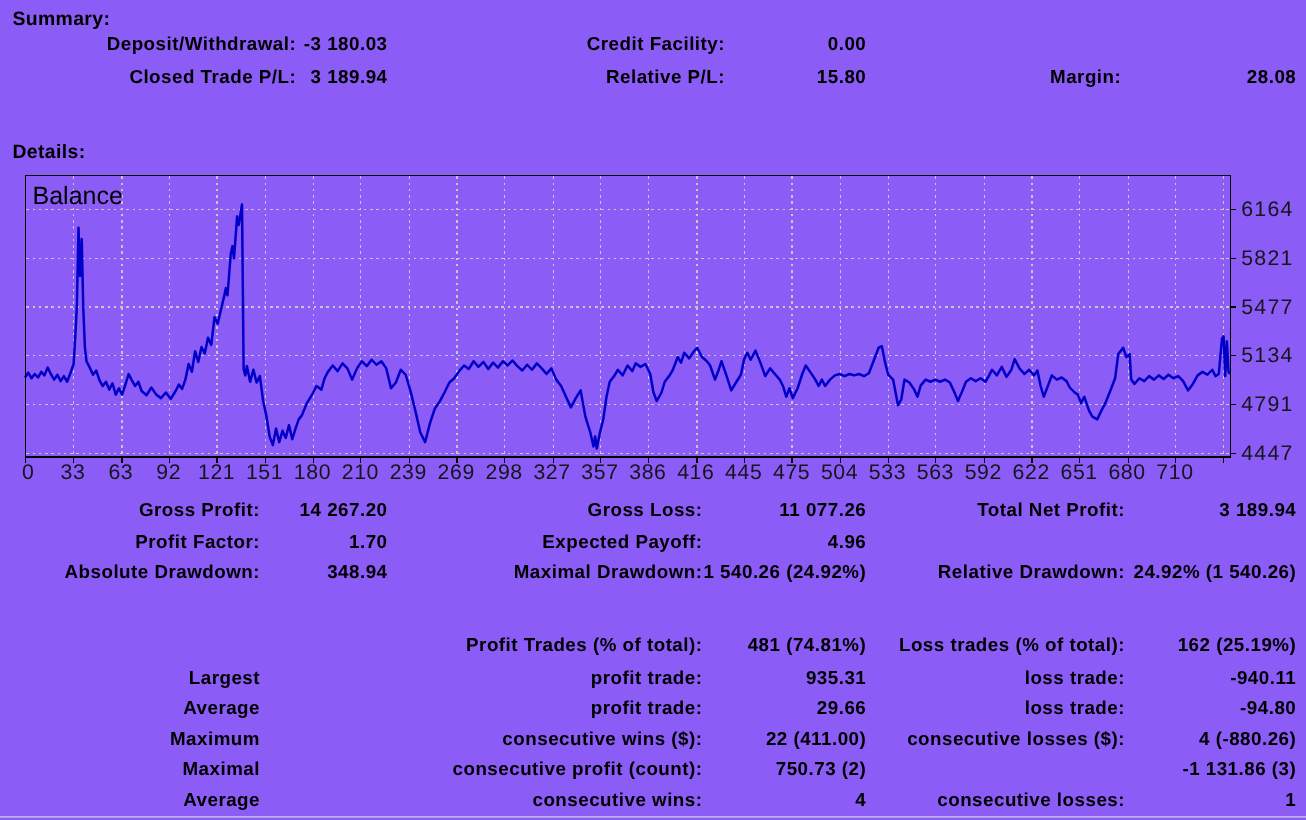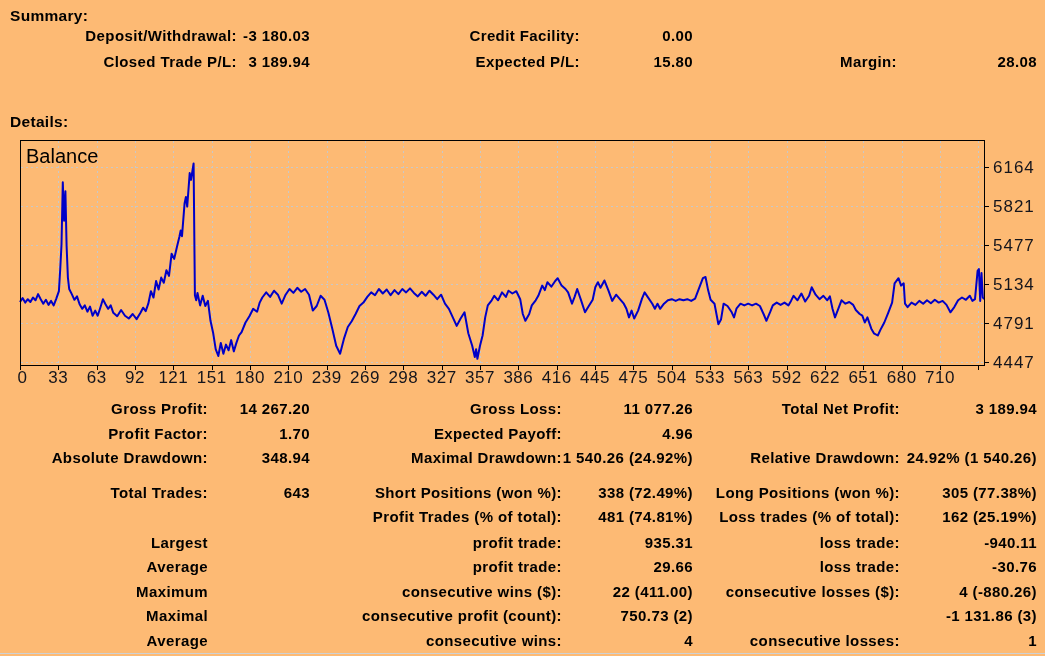--- a/index.html
+++ b/index.html
@@ -1,18 +1,18 @@
 <!DOCTYPE html>
 <html><head>
 <meta charset="utf-8">
 <title>Report</title>
 <style>
   html,body{margin:0;padding:0;background:#ffffff;}
   body{font-family:"Liberation Sans",sans-serif;}
-  #page{position:relative;width:1045px;height:656px;background:#fdba74;overflow:hidden;}
+  #page{position:relative;width:1045px;height:656px;background:#8b5cf6;overflow:hidden;}
   .hd{position:absolute;left:10px;font-size:15.5px;font-weight:bold;letter-spacing:0.3px;color:#000;white-space:pre;}
   .row{position:absolute;left:0;width:1045px;height:20px;text-align:right;}
   .cell{position:absolute;top:0;font-size:15px;font-weight:bold;letter-spacing:0.4px;color:#000;white-space:pre;}
   
   .sc1l{right:808px}.sc1v{right:735px}.sc2l{right:465px}.sc2v{right:352px}.sc3l{right:148px}.sc3v{right:8px}
   
   .dc1l{right:837px}.dc1v{right:735px}.dc2l{right:483px}.dc2v{right:352px}.dc3l{right:145px}.dc3v{right:8px}
   svg text{font-family:"Liberation Sans",sans-serif;}
   #bottom-line{position:absolute;left:0;top:653px;width:1045px;height:1px;background:#ccd1d6;}
 </style>
@@ -25,21 +25,21 @@
 
   <div class="row" style="top:27px">
     <span class="cell sc1l">Deposit/Withdrawal:</span>
     <span class="cell sc1v">-3 180.03</span>
     <span class="cell sc2l">Credit Facility:</span>
     <span class="cell sc2v">0.00</span>
   </div>
   <div class="row" style="top:53px">
     <span class="cell sc1l">Closed Trade P/L:</span>
     <span class="cell sc1v">3 189.94</span>
-    <span class="cell sc2l">Expected P/L:</span>
+    <span class="cell sc2l">Relative P/L:</span>
     <span class="cell sc2v">15.80</span>
     <span class="cell sc3l">Margin:</span>
     <span class="cell sc3v">28.08</span>
   </div>
 
   <div class="hd" style="top:113px">Details:</div>
 
   <svg id="chart" width="1045" height="262" style="position:absolute;left:0;top:135px">
       <g stroke="#c8c8c8" stroke-width="1" stroke-dasharray="2,3" shape-rendering="crispEdges">
         <line x1="21" y1="32.5" x2="984" y2="32.5"></line>
@@ -159,47 +159,39 @@
     <span class="cell dc2v">4.96</span>
   </div>
   <div class="row" style="top:449px">
     <span class="cell dc1l">Absolute Drawdown:</span>
     <span class="cell dc1v">348.94</span>
     <span class="cell dc2l">Maximal Drawdown:</span>
     <span class="cell dc2v">1 540.26 (24.92%)</span>
     <span class="cell dc3l">Relative Drawdown:</span>
     <span class="cell dc3v">24.92% (1 540.26)</span>
   </div>
-  <div class="row" style="top:484px">
-    <span class="cell dc1l">Total Trades:</span>
-    <span class="cell dc1v">643</span>
-    <span class="cell dc2l">Short Positions (won %):</span>
-    <span class="cell dc2v">338 (72.49%)</span>
-    <span class="cell dc3l">Long Positions (won %):</span>
-    <span class="cell dc3v">305 (77.38%)</span>
-  </div>
   <div class="row" style="top:508px">
     <span class="cell dc2l">Profit Trades (% of total):</span>
     <span class="cell dc2v">481 (74.81%)</span>
     <span class="cell dc3l">Loss trades (% of total):</span>
     <span class="cell dc3v">162 (25.19%)</span>
   </div>
   <div class="row" style="top:534px">
     <span class="cell dc1l">Largest</span>
     <span class="cell dc2l">profit trade:</span>
     <span class="cell dc2v">935.31</span>
     <span class="cell dc3l">loss trade:</span>
     <span class="cell dc3v">-940.11</span>
   </div>
   <div class="row" style="top:558px">
     <span class="cell dc1l">Average</span>
     <span class="cell dc2l">profit trade:</span>
     <span class="cell dc2v">29.66</span>
     <span class="cell dc3l">loss trade:</span>
-    <span class="cell dc3v">-30.76</span>
+    <span class="cell dc3v">-94.80</span>
   </div>
   <div class="row" style="top:583px">
     <span class="cell dc1l">Maximum</span>
     <span class="cell dc2l">consecutive wins ($):</span>
     <span class="cell dc2v">22 (411.00)</span>
     <span class="cell dc3l">consecutive losses ($):</span>
     <span class="cell dc3v">4 (-880.26)</span>
   </div>
   <div class="row" style="top:607px">
     <span class="cell dc1l">Maximal</span>

